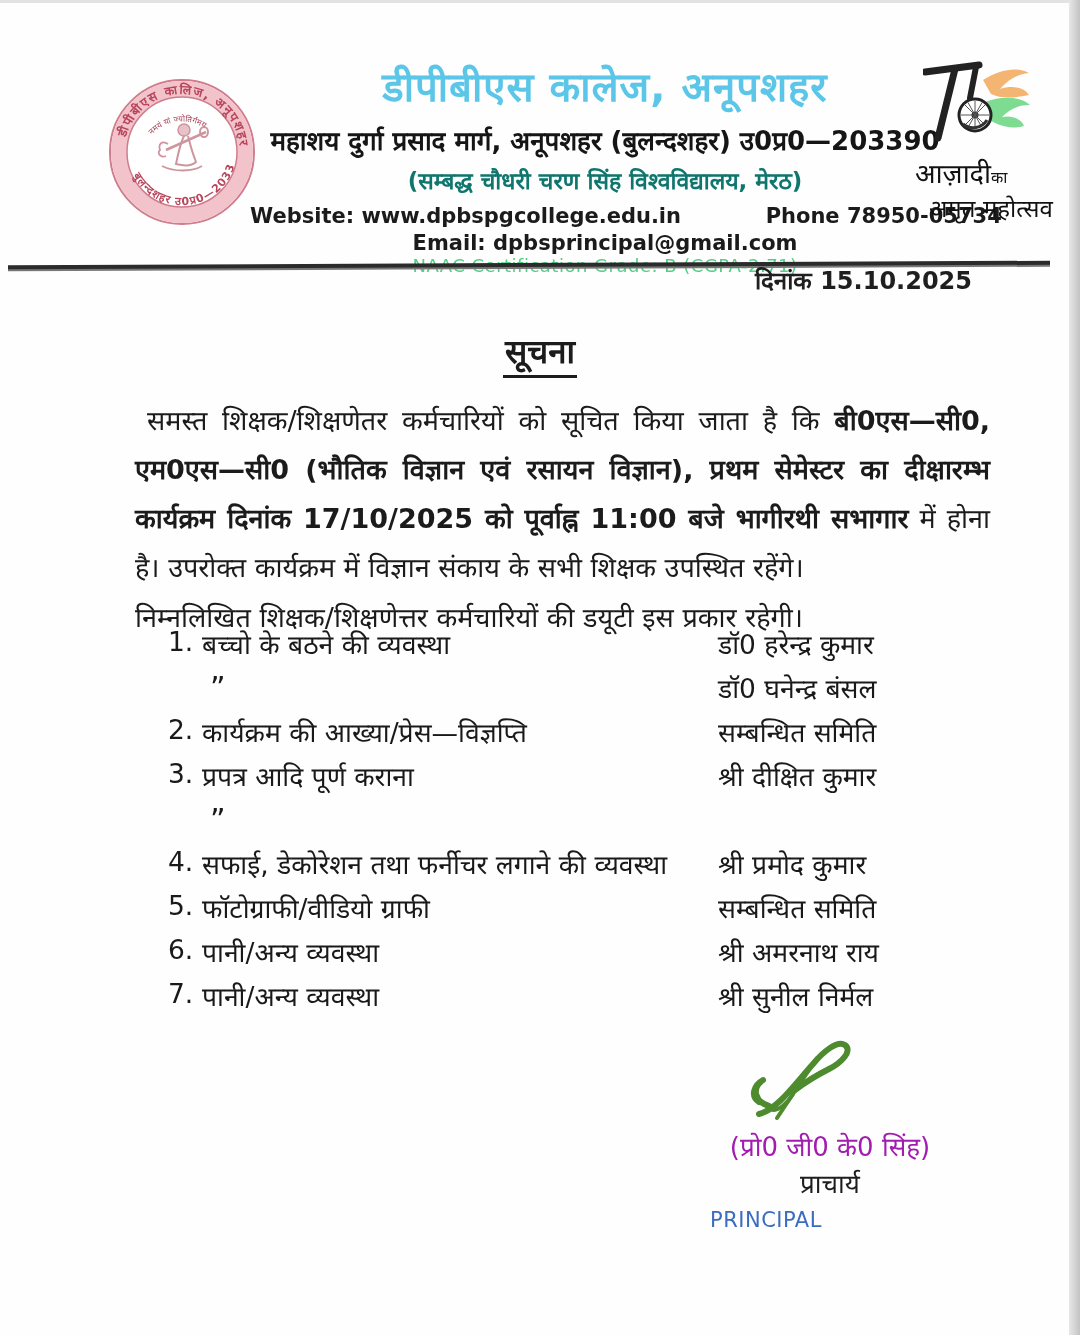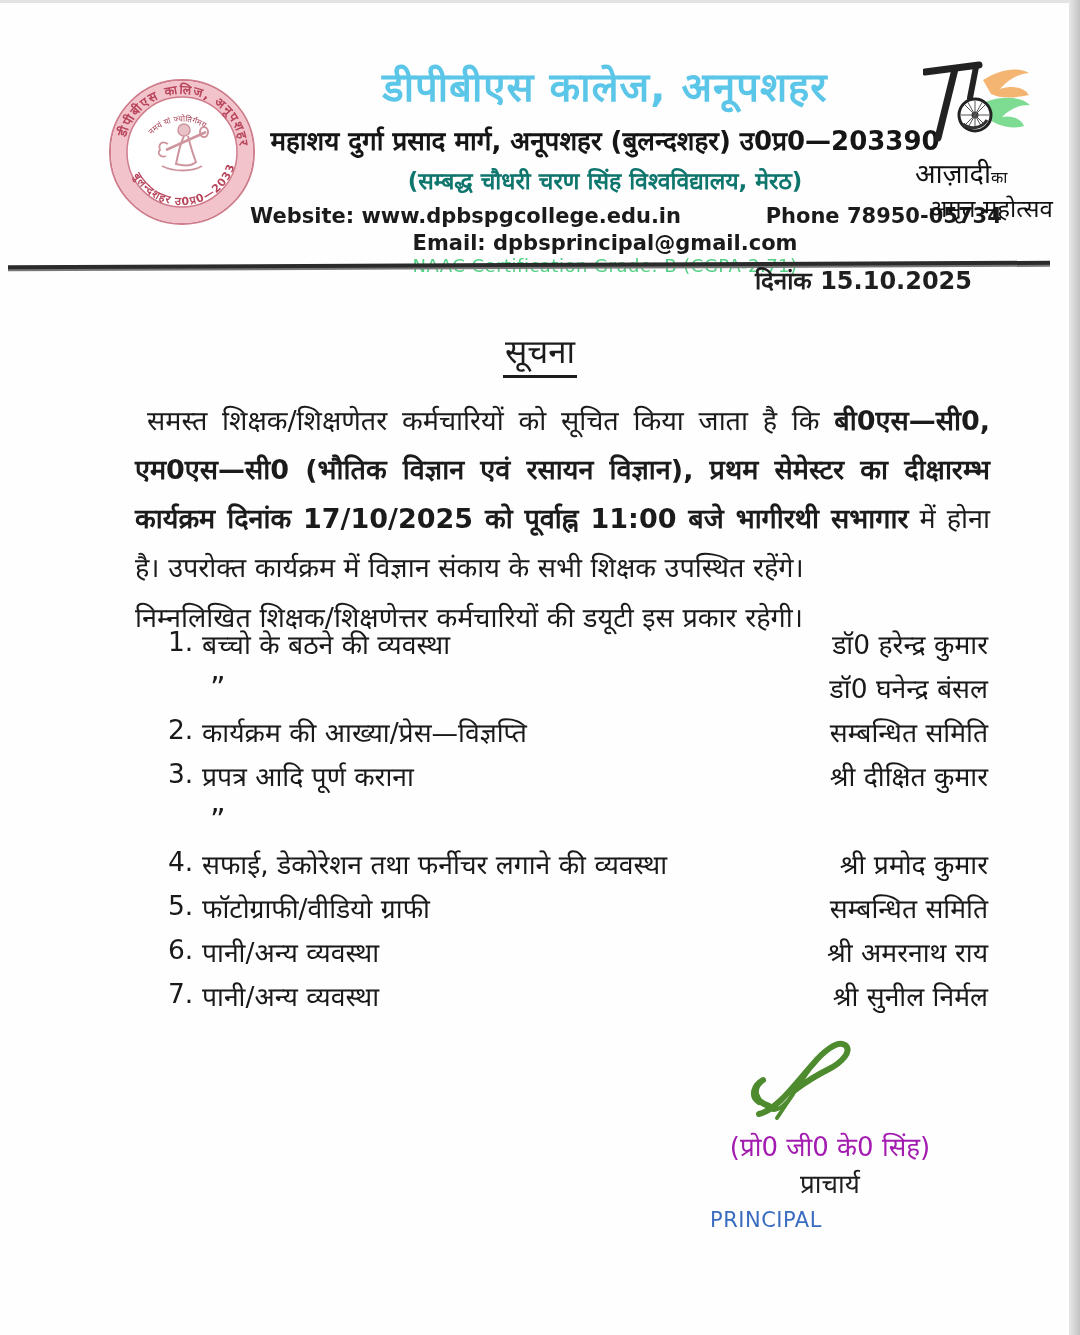--- a/index.html
+++ b/index.html
@@ -38,38 +38,38 @@
     position:absolute; top:263px; left:8px; width:1042px; height:4px;
     background:#2b2b2b; transform:rotate(-0.25deg);
     box-shadow:0 2px 0 #777;
   }
 
   
   .date-line { position:absolute; top:263px; right:108px; font-size:24px; font-weight:600; color:#1f1f1f; }
   .date-line .num { font-weight:bold; }
   .notice-title-wrap { position:absolute; top:328px; left:0; width:1080px; text-align:center; }
   .notice-title {
-    display:inline-block; font-size:33px; font-weight:normal;
+    display:inline-block; font-size:33px; font-weight:bold;
     border-bottom:3px solid #1c1c1c; padding:0 2px 2px 2px;
   }
   .body-text {
     position:absolute; left:135px; top:396px; width:855px;
     font-size:27px; line-height:49px; color:#1b1b1b; text-align:justify;
   }
   .body-text p.first { text-indent:12px; }
   .body-text p.second { margin-top:1px; text-align:left; }
   .bold { font-weight:bold; }
 
   
   .duty-list { position:absolute; left:168px; top:626px; width:820px; font-size:26.5px; color:#191919; }
   .duty-row { display:flex; height:44px; align-items:flex-start; }
   .duty-num { width:34px; flex:0 0 34px; }
   .duty-task { width:516px; flex:0 0 516px; }
   .duty-task.ditto { font-size:30px; letter-spacing:2px; padding-left:8px; line-height:36px; }
-  .duty-name { flex:1;text-align:right; }
+  .duty-name { flex:1; }
 
   
   .signature-svg { position:absolute; left:735px; top:1030px; }
   .signer-name { position:absolute; left:690px; top:1128px; width:280px; text-align:center; font-size:26px; color:#a21caf; }
   .signer-title { position:absolute; left:690px; top:1165px; width:280px; text-align:center; font-size:26px; color:#1d1d1d; }
   .stamp { position:absolute; left:710px; top:1206px; font-size:21px; font-weight:500; letter-spacing:.5px; line-height:29px; }
 </style>
 </head>
 <body>
 

